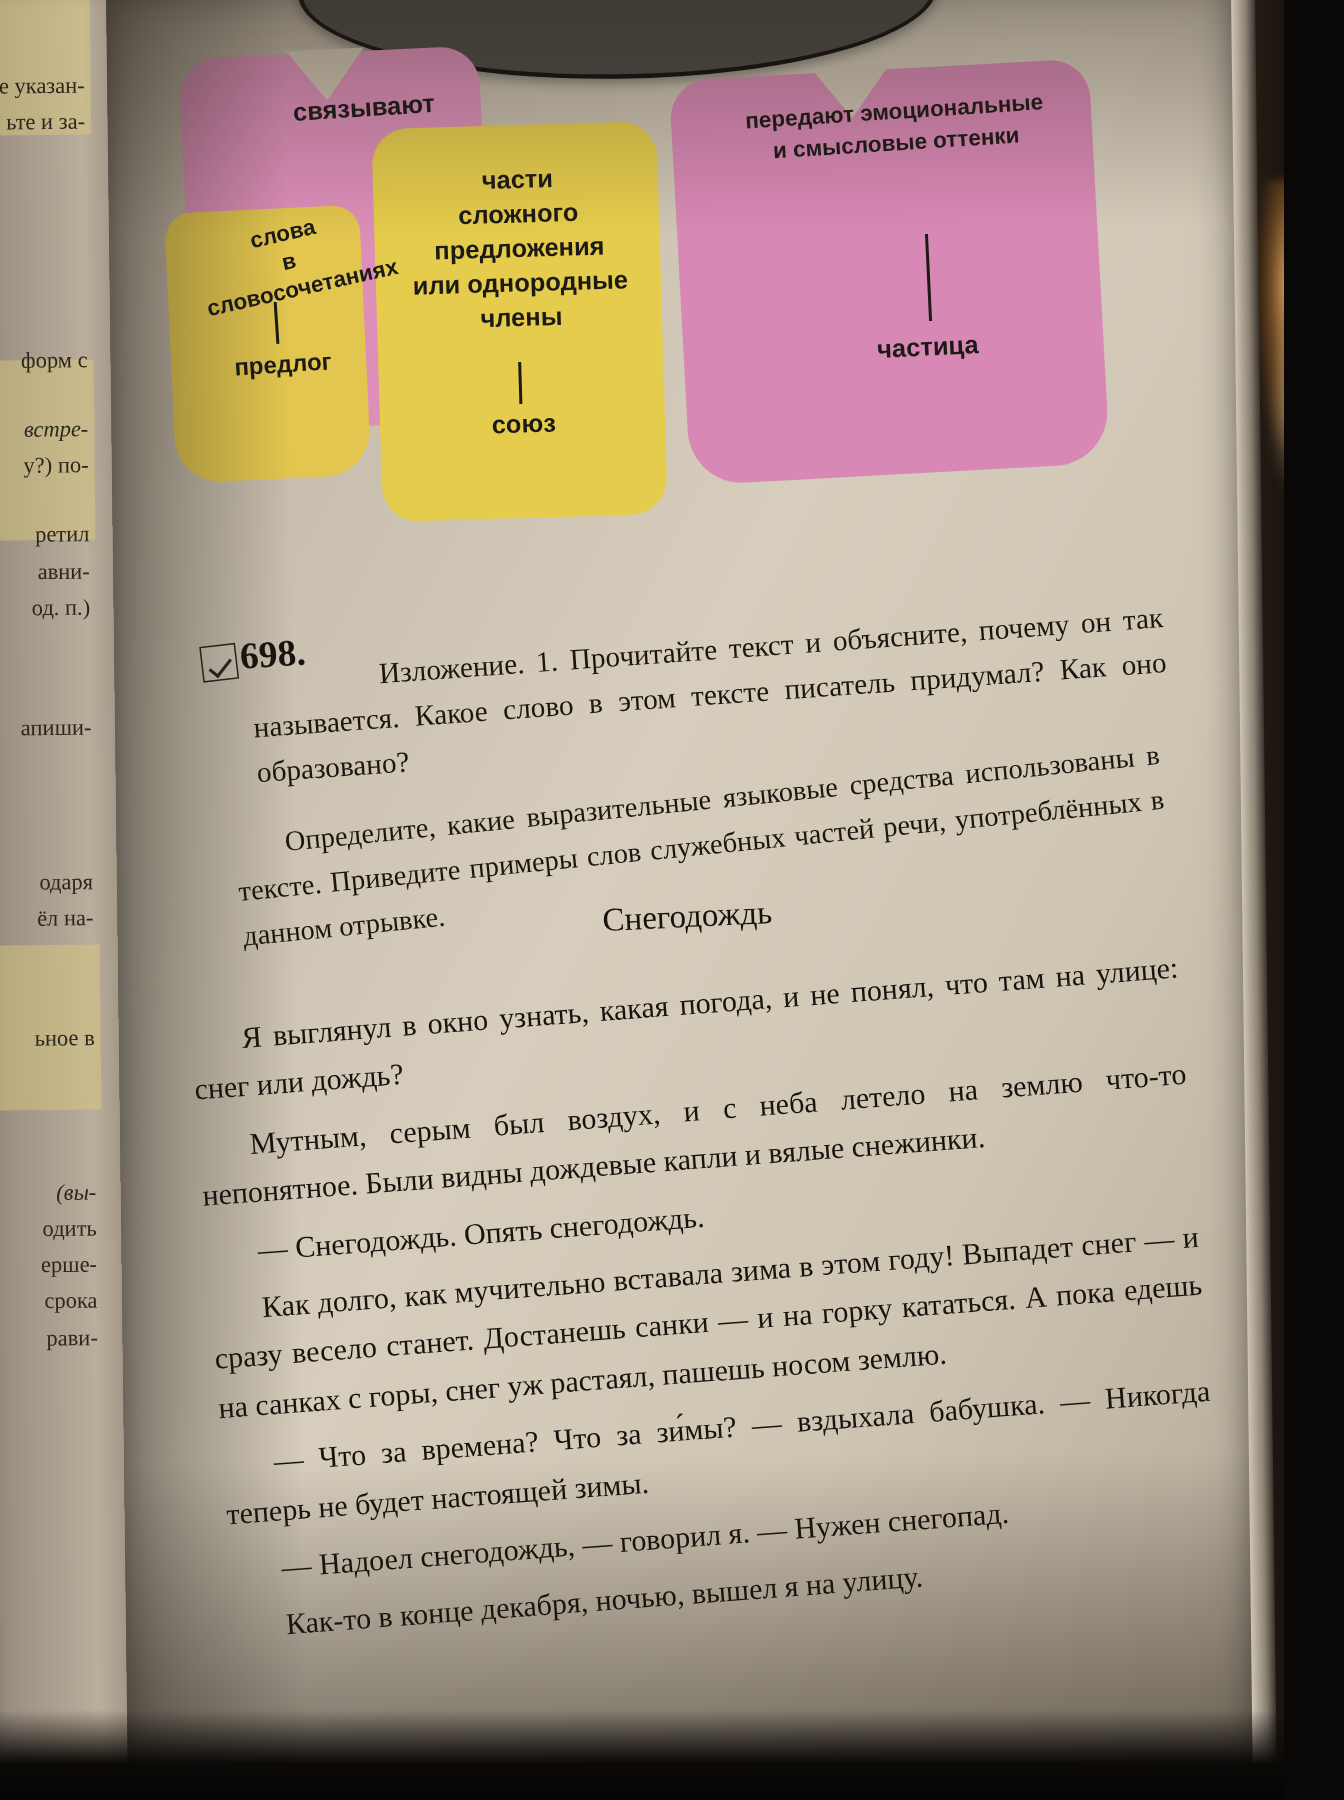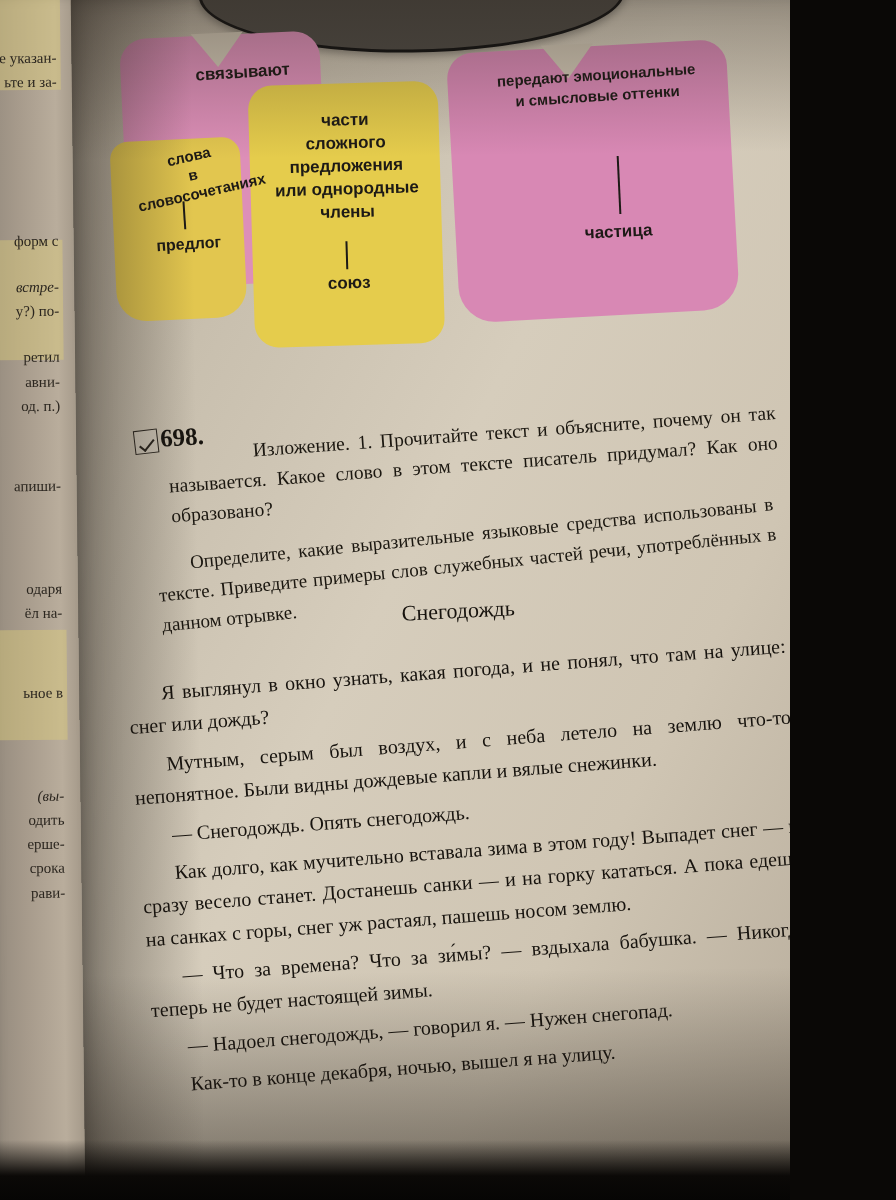--- a/index.html
+++ b/index.html
@@ -2,21 +2,21 @@
 <html><head>
 <meta charset="utf-8">
 <style>
   html, body {
     margin: 0;
     padding: 0;
     background: #0a0806;
   }
   #page {
     position: relative;
-    width: 790px;
+    width: 856px;
     height: 1200px;
     overflow: hidden;
     background: #120f0c;
     font-family: "Liberation Serif", serif;
   }
 
   
   .bg-dark {
     position: absolute;
     inset: 0;

